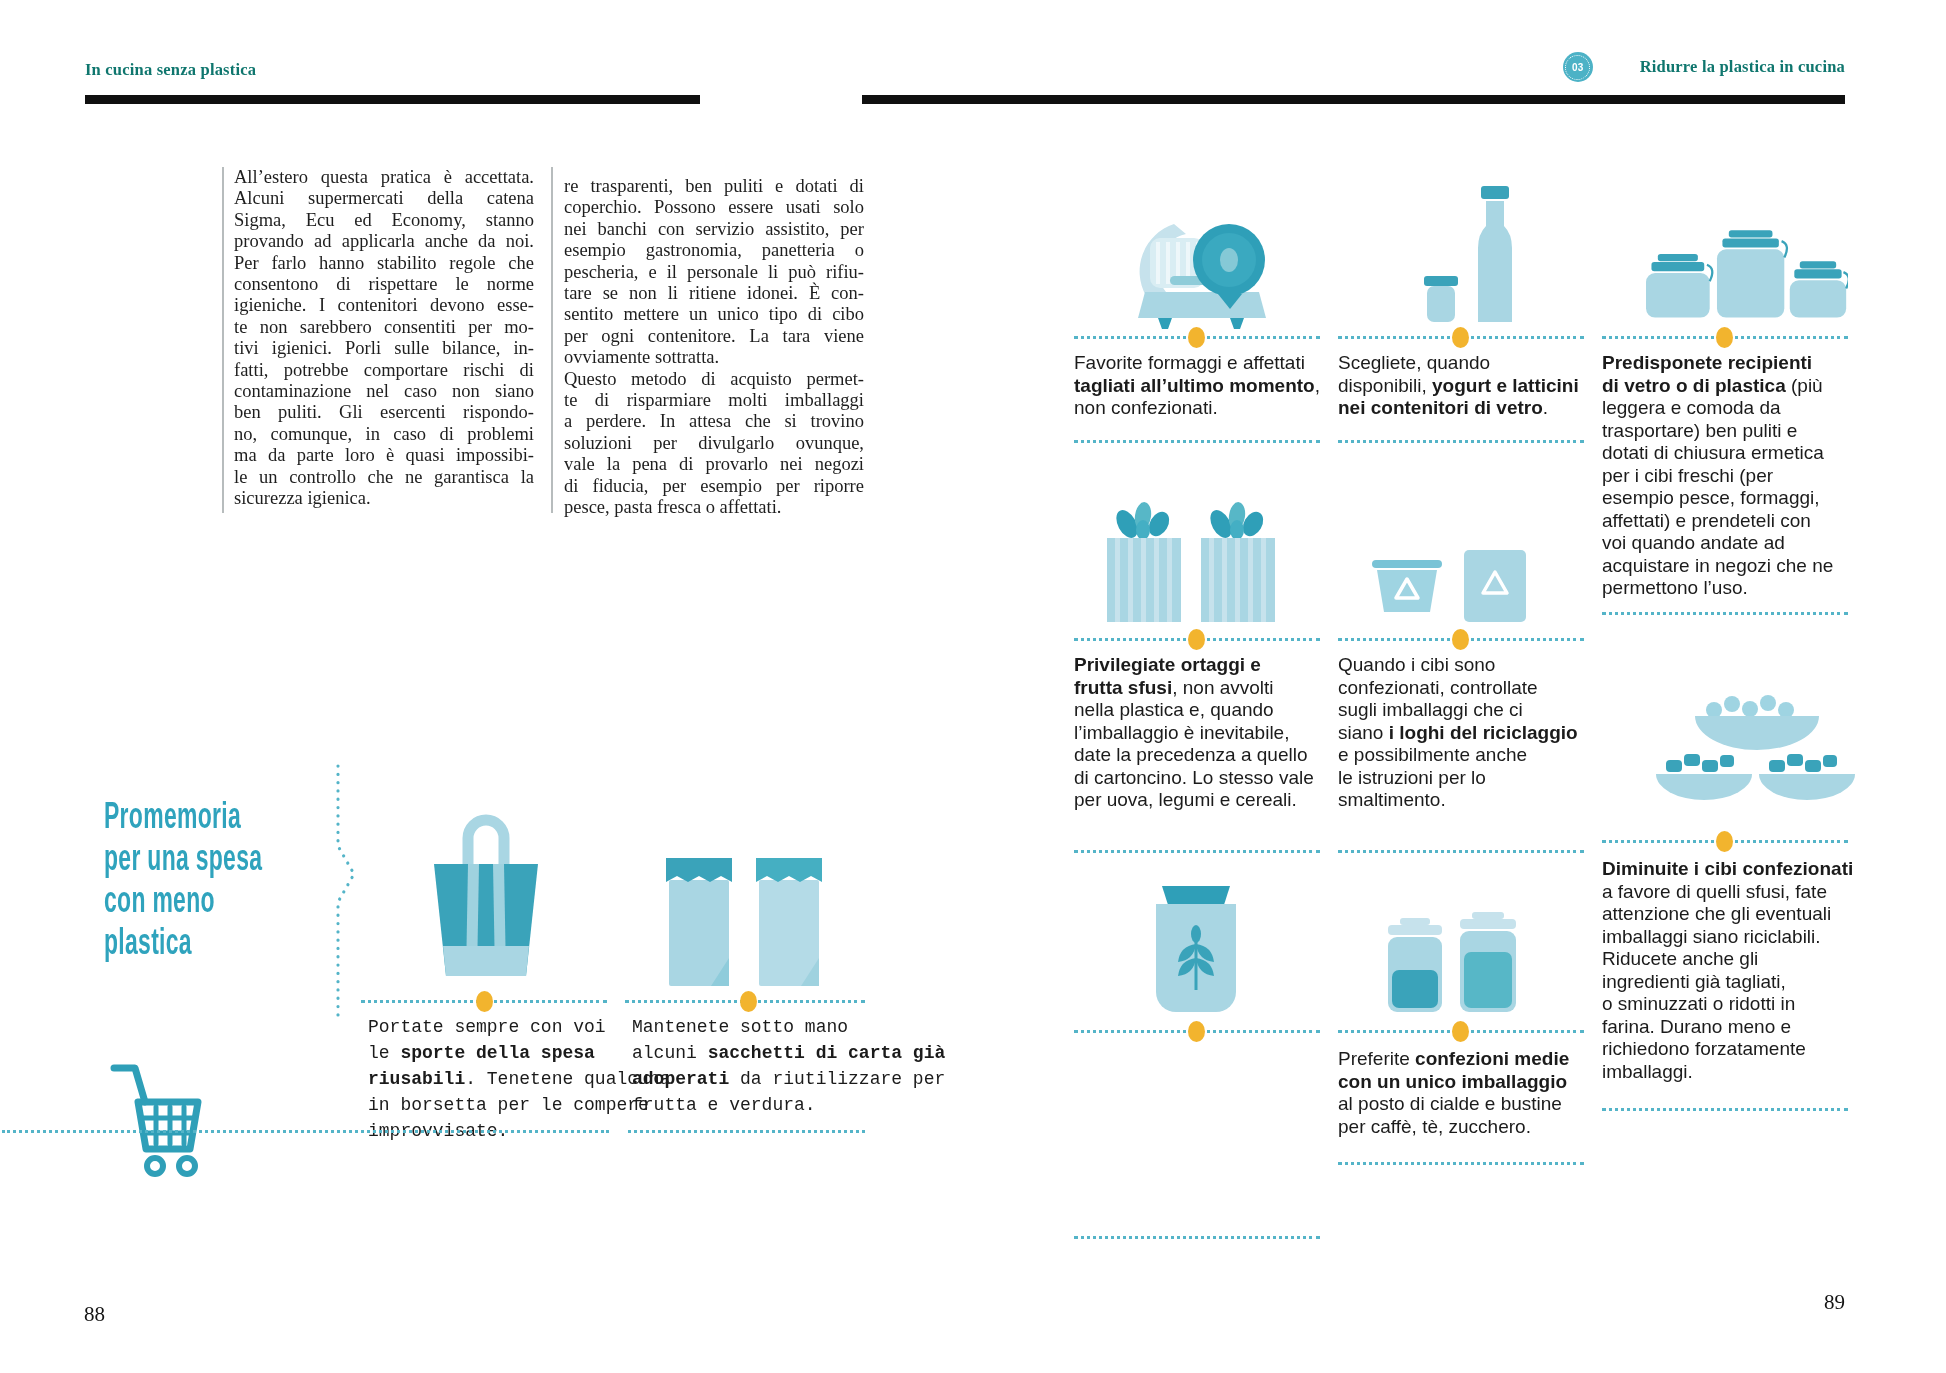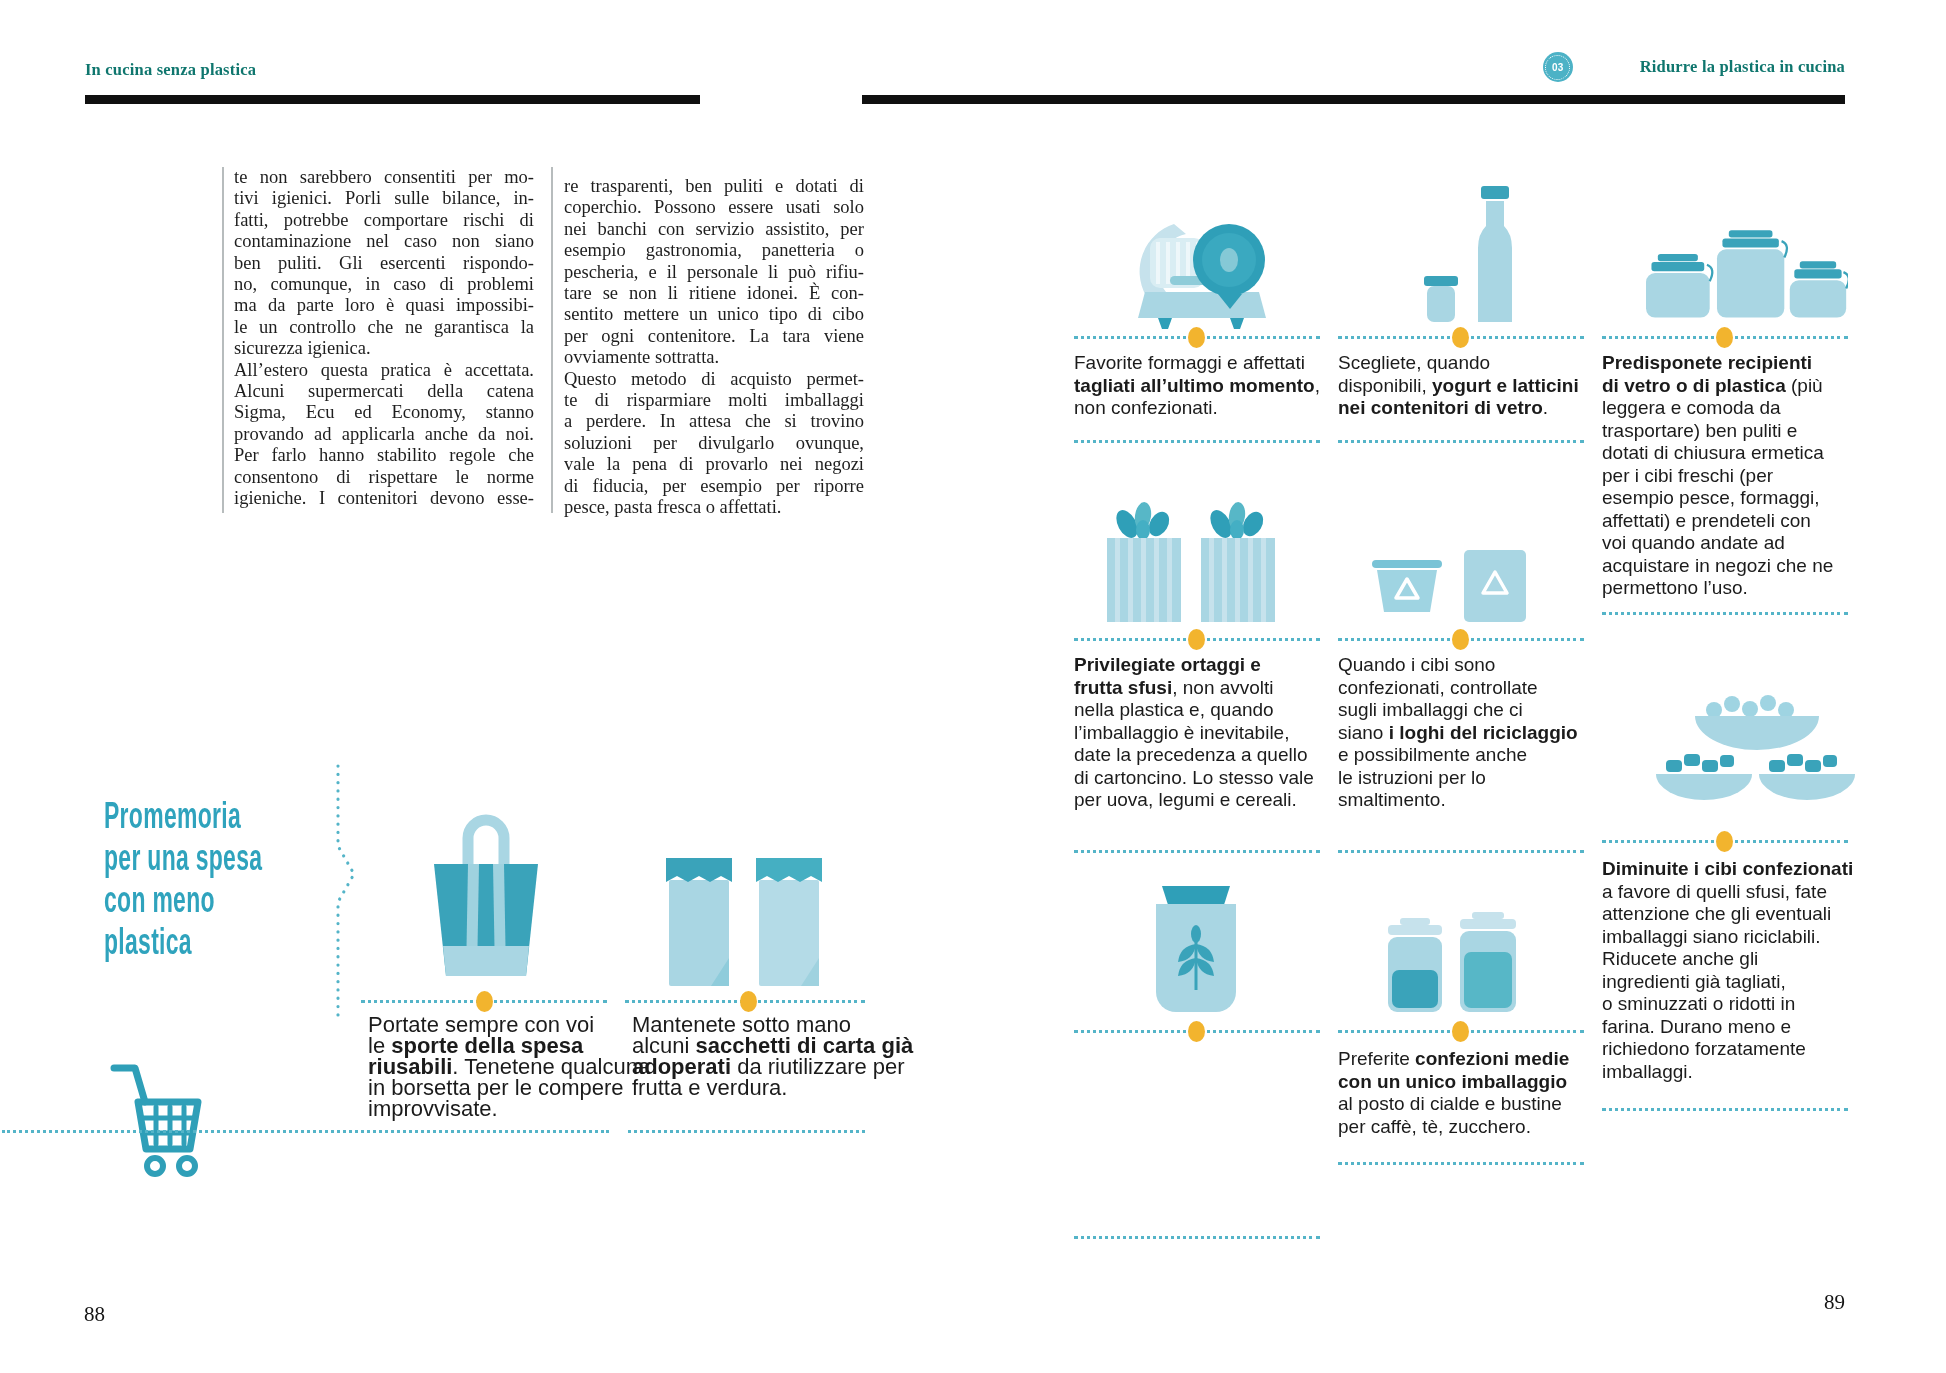--- a/index.html
+++ b/index.html
@@ -1,68 +1,68 @@
 <!DOCTYPE html>
 <html><head>
 <meta charset="utf-8">
 <style>
   html,body{margin:0;padding:0;background:#e8e8e8;}
   .spread{position:relative;width:1946px;height:1373px;background:#ffffff;overflow:hidden;
           font-family:"Liberation Serif",serif;color:#1c1c1c;}
   .hdr{position:absolute;font-weight:bold;font-size:16.5px;letter-spacing:.2px;color:#0f766e;white-space:nowrap;}
-  .hdr-right-wrap{position:absolute;top:52px;right:101px;display:flex;align-items:center;gap:24px;}
+  .hdr-right-wrap{position:absolute;top:52px;right:101px;display:flex;align-items:center;gap:4px;}
   .bar{position:absolute;height:9px;background:#101010;}
   .badge{width:30px;height:30px;border-radius:50%;background:#4cb2c6;display:flex;align-items:center;justify-content:center;flex:0 0 auto;}
   .badge-inner{width:23px;height:23px;border-radius:50%;border:1.5px dotted #ffffff;display:flex;align-items:center;justify-content:center;
                font-family:"Liberation Sans",sans-serif;font-weight:bold;font-size:10px;color:#fff;}
   .vrule{position:absolute;width:2px;background:#b7bcbd;}
   .jcol{position:absolute;font-size:18.5px;line-height:21.4px;color:#1e1e1e;}
   .jline{text-align:justify;text-align-last:justify;}
   .jline.no-just{text-align-last:auto;}
   .promem{position:absolute;font-family:"Liberation Sans",sans-serif;font-weight:bold;font-size:37px;line-height:42px;
           color:#2fa3bd;white-space:pre-line;transform:scaleX(.62);transform-origin:0 0;letter-spacing:.5px;}
   .cap{position:absolute;font-family:"Liberation Sans",sans-serif;font-size:19px;line-height:22.5px;color:#1b1b1b;white-space:pre;}
   .cap .b{font-weight:bold;}
-  .capL{font-size:22px;line-height:21px;}
+  .capL{font-size:18px;line-height:26px;font-family:Liberation Mono, monospace;}
   .dotline{position:absolute;height:0;border-top:3px dotted #54b4c8;}
   .ydot{position:absolute;width:17px;height:21px;border-radius:50%;background:#f2b42e;top:-12px;}
   .pageno{position:absolute;font-size:21px;color:#141414;}
   svg.illus{position:absolute;display:block;}
 </style>
 </head>
 <body>
 
 <div class="spread">
 
   <div class="hdr" style="left:85px;top:60px;">In cucina senza plastica</div>
   <div class="bar" style="left:85px;top:95px;width:615px;"></div>
 
   <div class="vrule" style="left:222px;top:167px;height:346px;"></div>
   <div class="vrule" style="left:551px;top:167px;height:346px;"></div>
 
   <div class="jcol" style="left:234px;top:167px;width:300px;">
+    <div>
+        <div class="jline">All’estero questa pratica è accettata.</div>
+        <div class="jline">Alcuni supermercati della catena</div>
+        <div class="jline">Sigma, Ecu ed Economy, stanno</div>
+        <div class="jline">provando ad applicarla anche da noi.</div>
+        <div class="jline">Per farlo hanno stabilito regole che</div>
+        <div class="jline">consentono di rispettare le norme</div>
+        <div class="jline">igieniche. I contenitori devono esse-</div>
+      </div>
     <div>
         <div class="jline">te non sarebbero consentiti per mo-</div>
         <div class="jline">tivi igienici. Porli sulle bilance, in-</div>
         <div class="jline">fatti, potrebbe comportare rischi di</div>
         <div class="jline">contaminazione nel caso non siano</div>
         <div class="jline">ben puliti. Gli esercenti rispondo-</div>
         <div class="jline">no, comunque, in caso di problemi</div>
         <div class="jline">ma da parte loro è quasi impossibi-</div>
         <div class="jline">le un controllo che ne garantisca la</div>
         <div class="jline no-just">sicurezza igienica.</div>
-      </div>
-    <div>
-        <div class="jline">All’estero questa pratica è accettata.</div>
-        <div class="jline">Alcuni supermercati della catena</div>
-        <div class="jline">Sigma, Ecu ed Economy, stanno</div>
-        <div class="jline">provando ad applicarla anche da noi.</div>
-        <div class="jline">Per farlo hanno stabilito regole che</div>
-        <div class="jline">consentono di rispettare le norme</div>
-        <div class="jline">igieniche. I contenitori devono esse-</div>
       </div>
   </div>
   <div class="jcol" style="left:564px;top:176px;width:300px;">
     <div>
         <div class="jline">re trasparenti, ben puliti e dotati di</div>
         <div class="jline">coperchio. Possono essere usati solo</div>
         <div class="jline">nei banchi con servizio assistito, per</div>
         <div class="jline">esempio gastronomia, panetteria o</div>
         <div class="jline">pescheria, e il personale li può rifiu-</div>
         <div class="jline">tare se non li ritiene idonei. È con-</div>

